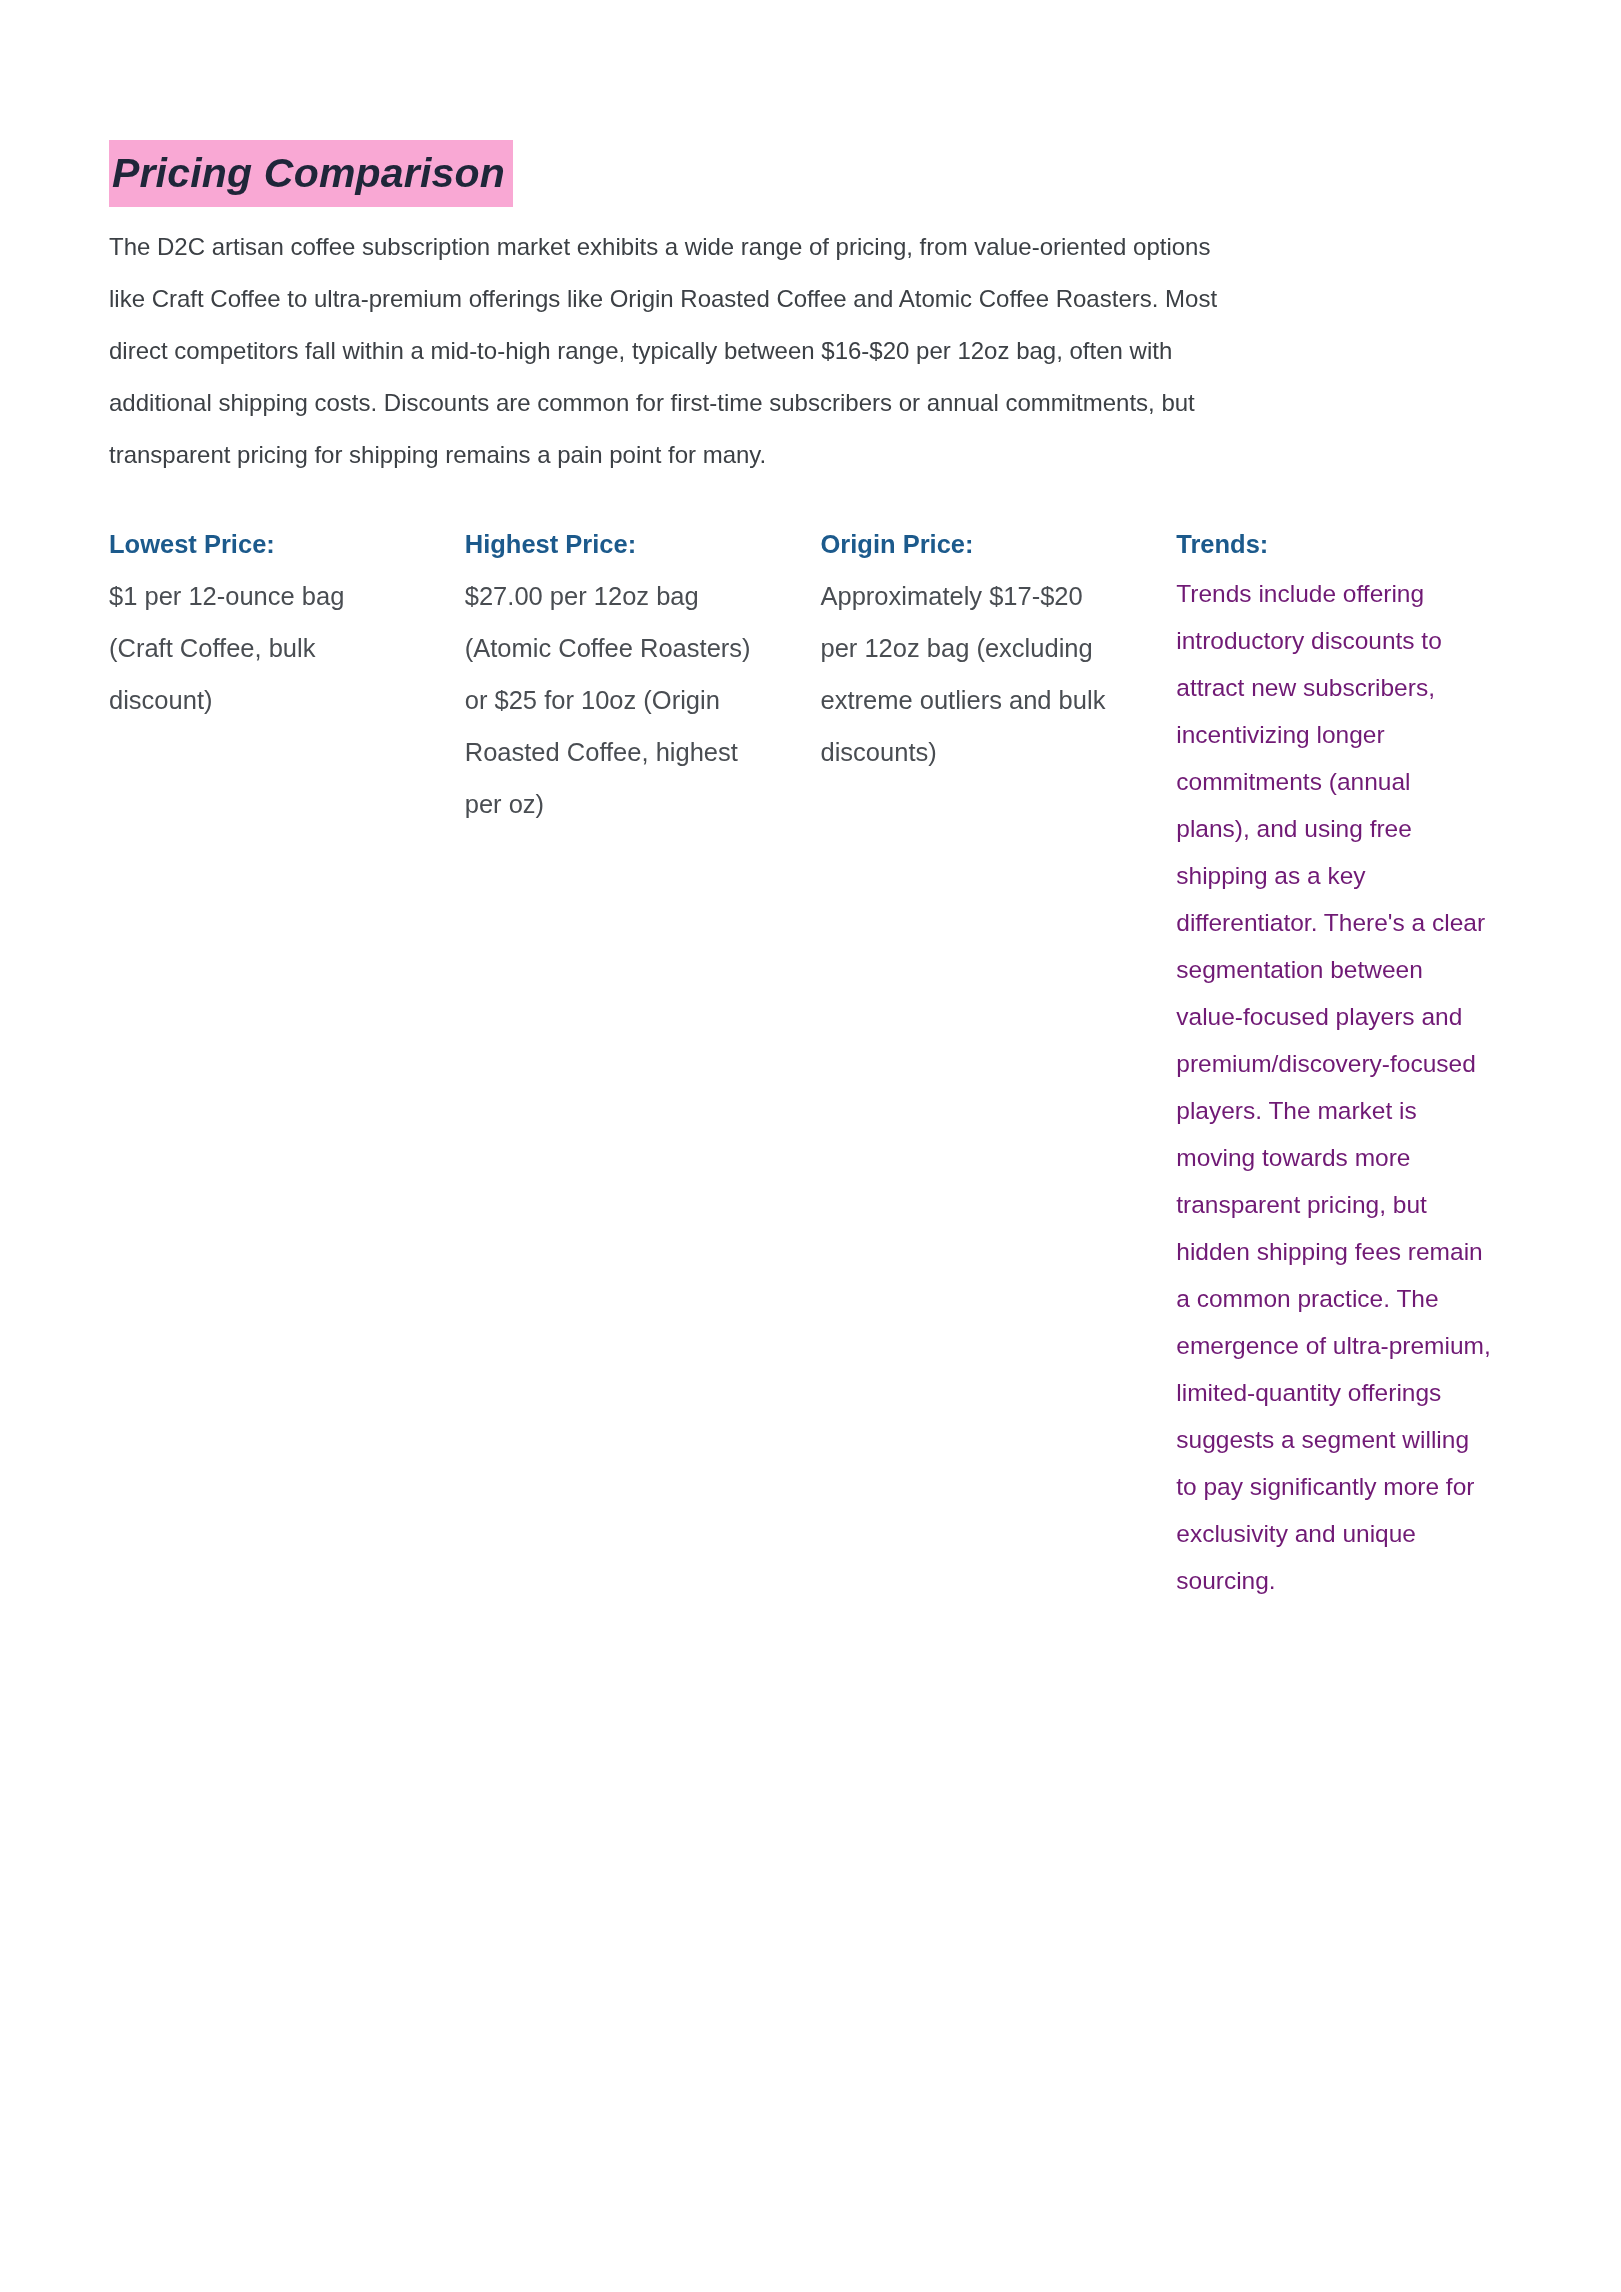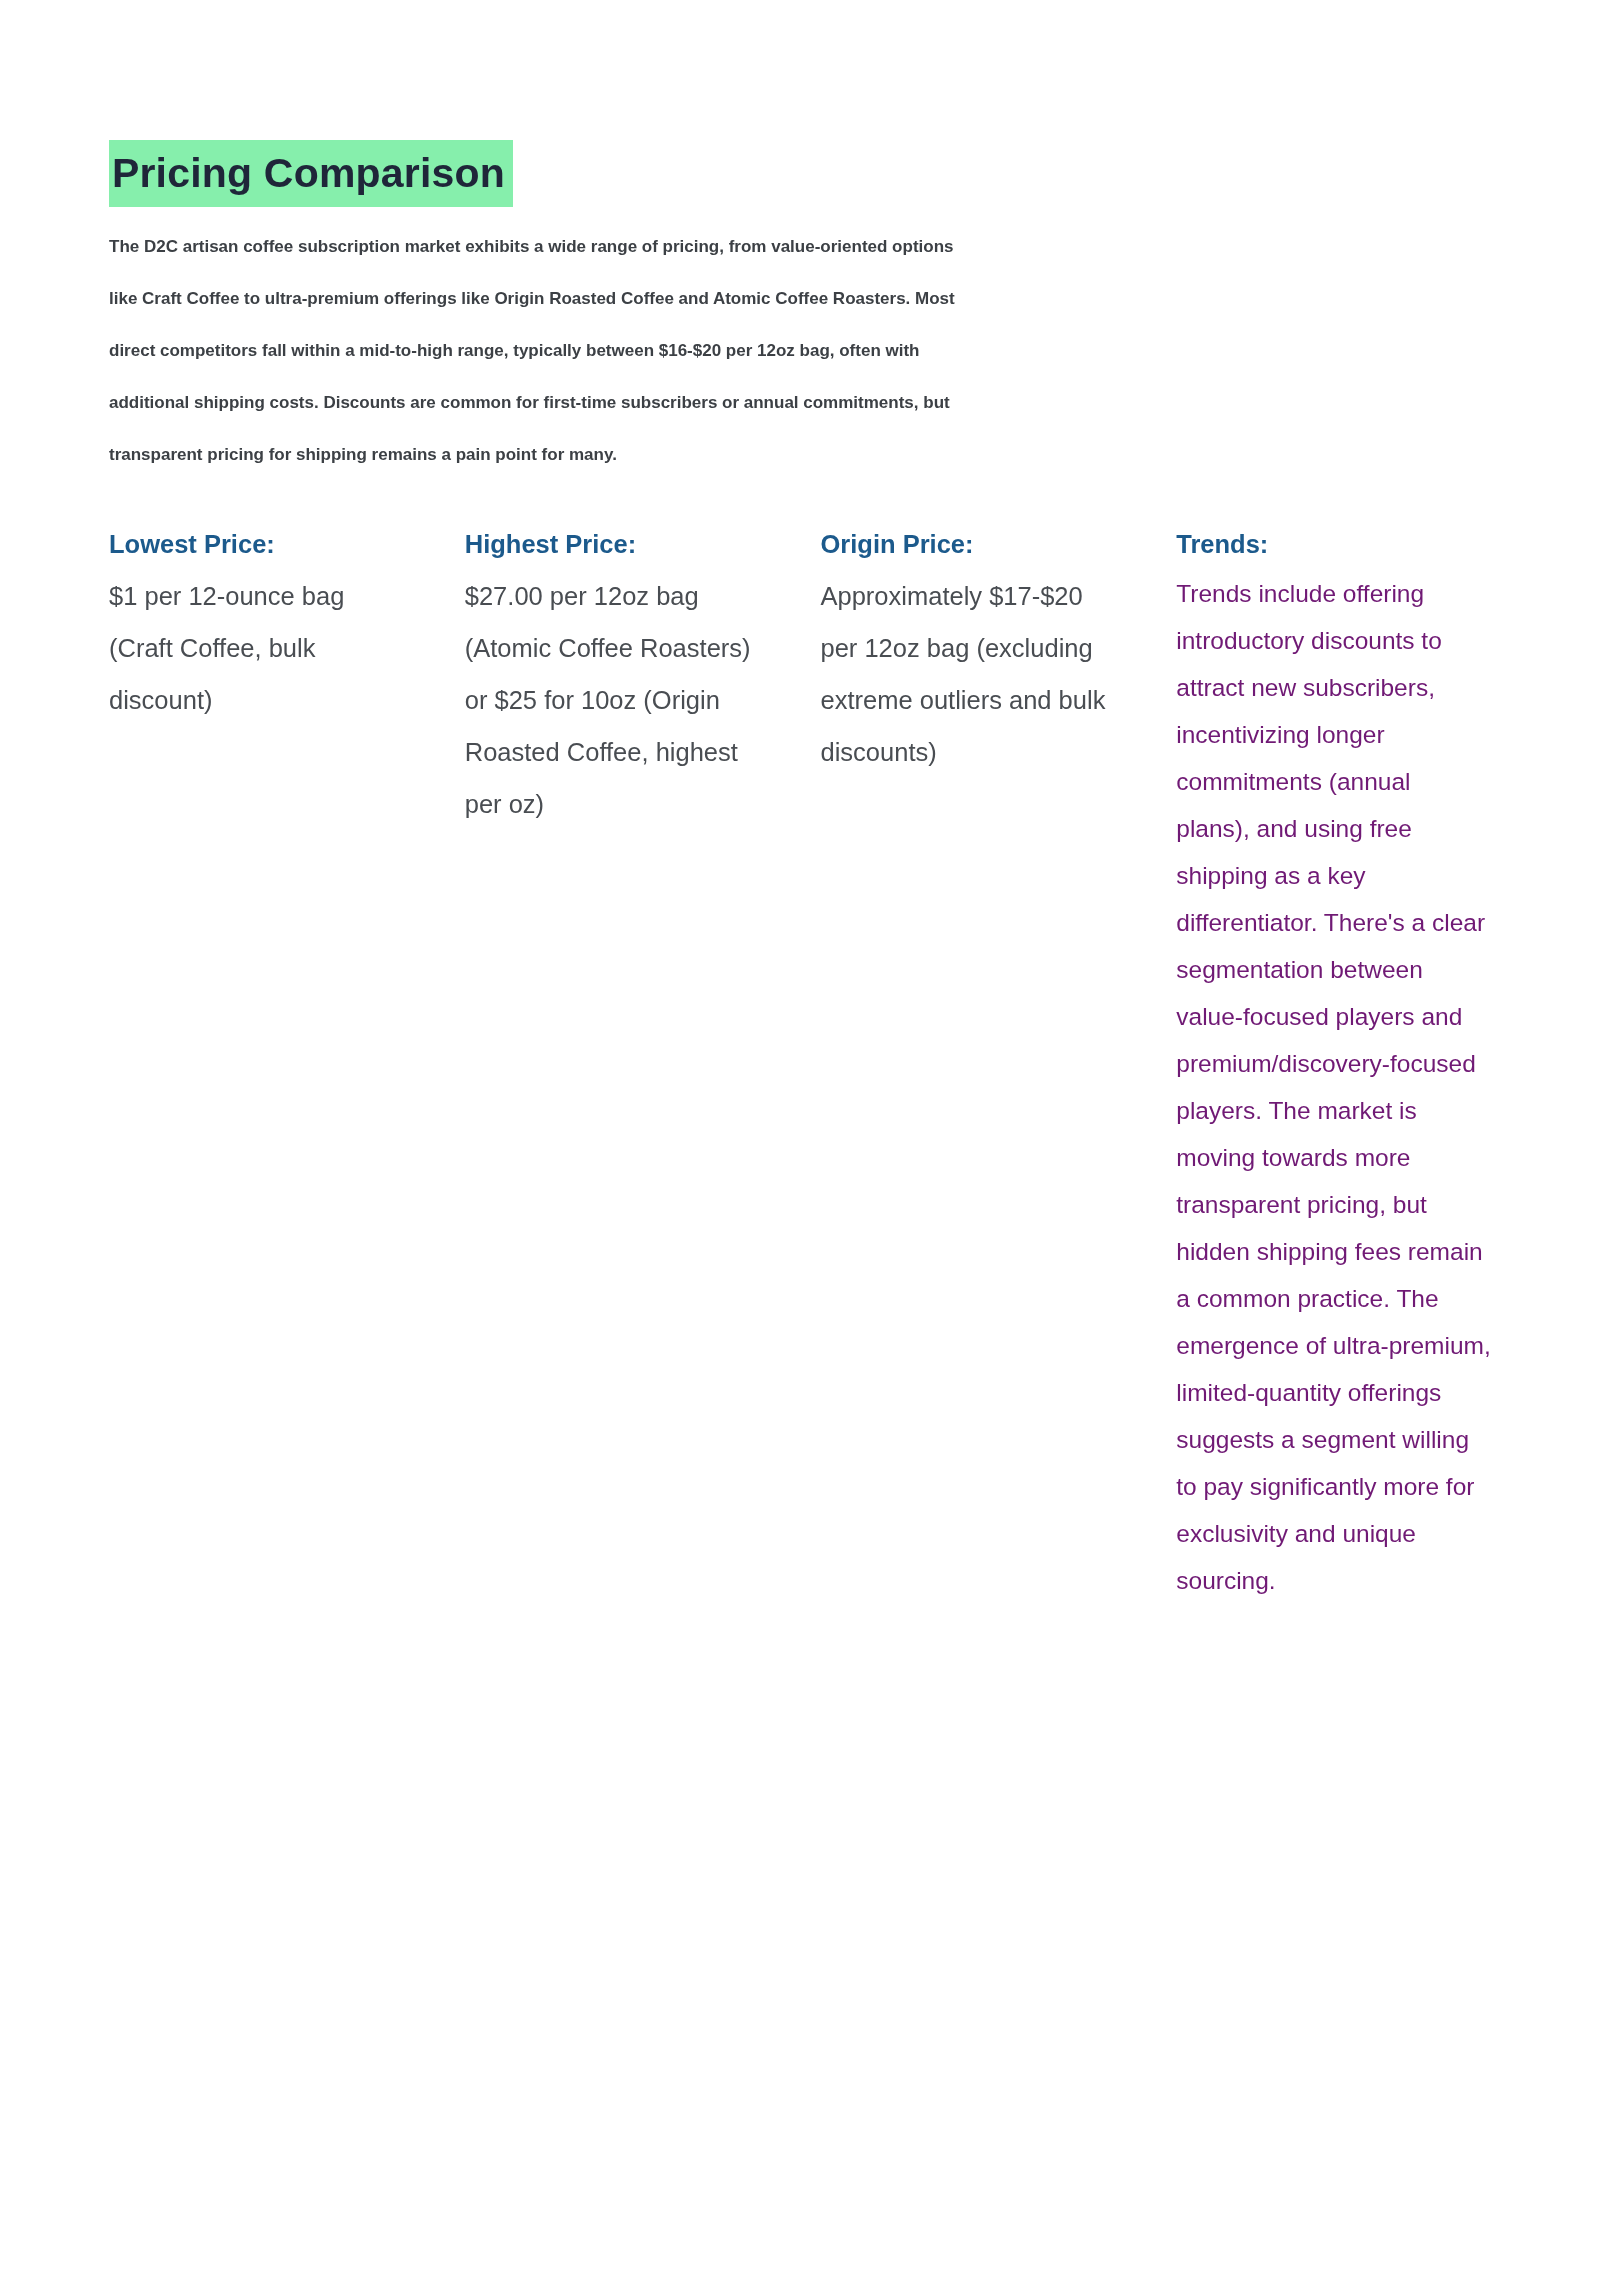--- a/index.html
+++ b/index.html
@@ -22,31 +22,31 @@
   }
   .heading {
     margin: 0;
     font-size: 41px;
     font-weight: 700;
     color: #1f2639;
     letter-spacing: 0.2px;
   }
   .heading .hl {
     display: inline-block;
-    background: #86efac;
+    background: #f9a8d4;
     line-height: 67px;
     padding: 0 7.8px 0 2.9px;
+    font-style: italic;
   }
   .intro {
     margin: 13.7px 0 0 0;
-    font-size: 17px;
+    font-size: 24px;
     line-height: 52px;
     color: #3c4045;
     white-space: pre-line;
-    font-weight: bold;
   }
   .stats {
     display: grid;
     grid-template-columns: repeat(4, 1fr);
     gap: 18px;
     margin-top: 37px;
   }
   .stat { min-width: 0; }
   .stat-label {
     font-size: 25.5px;

